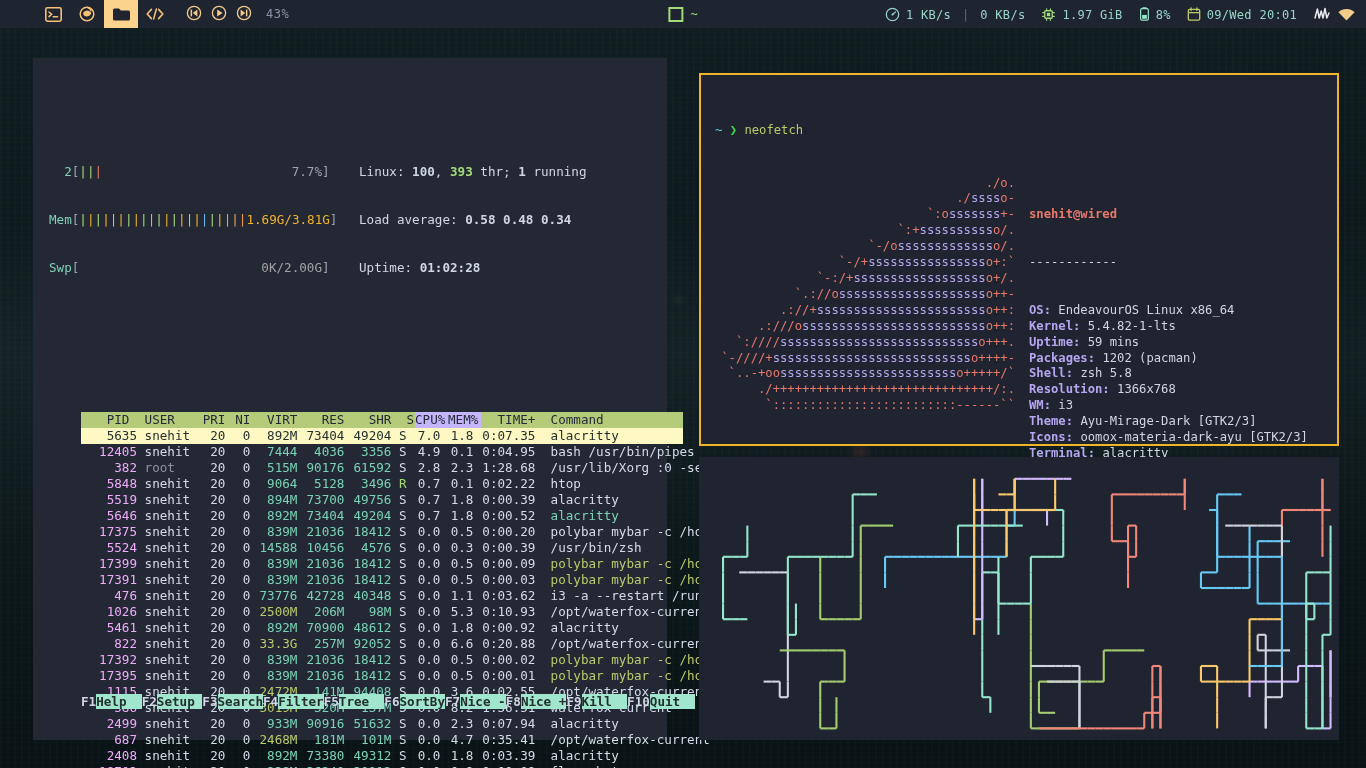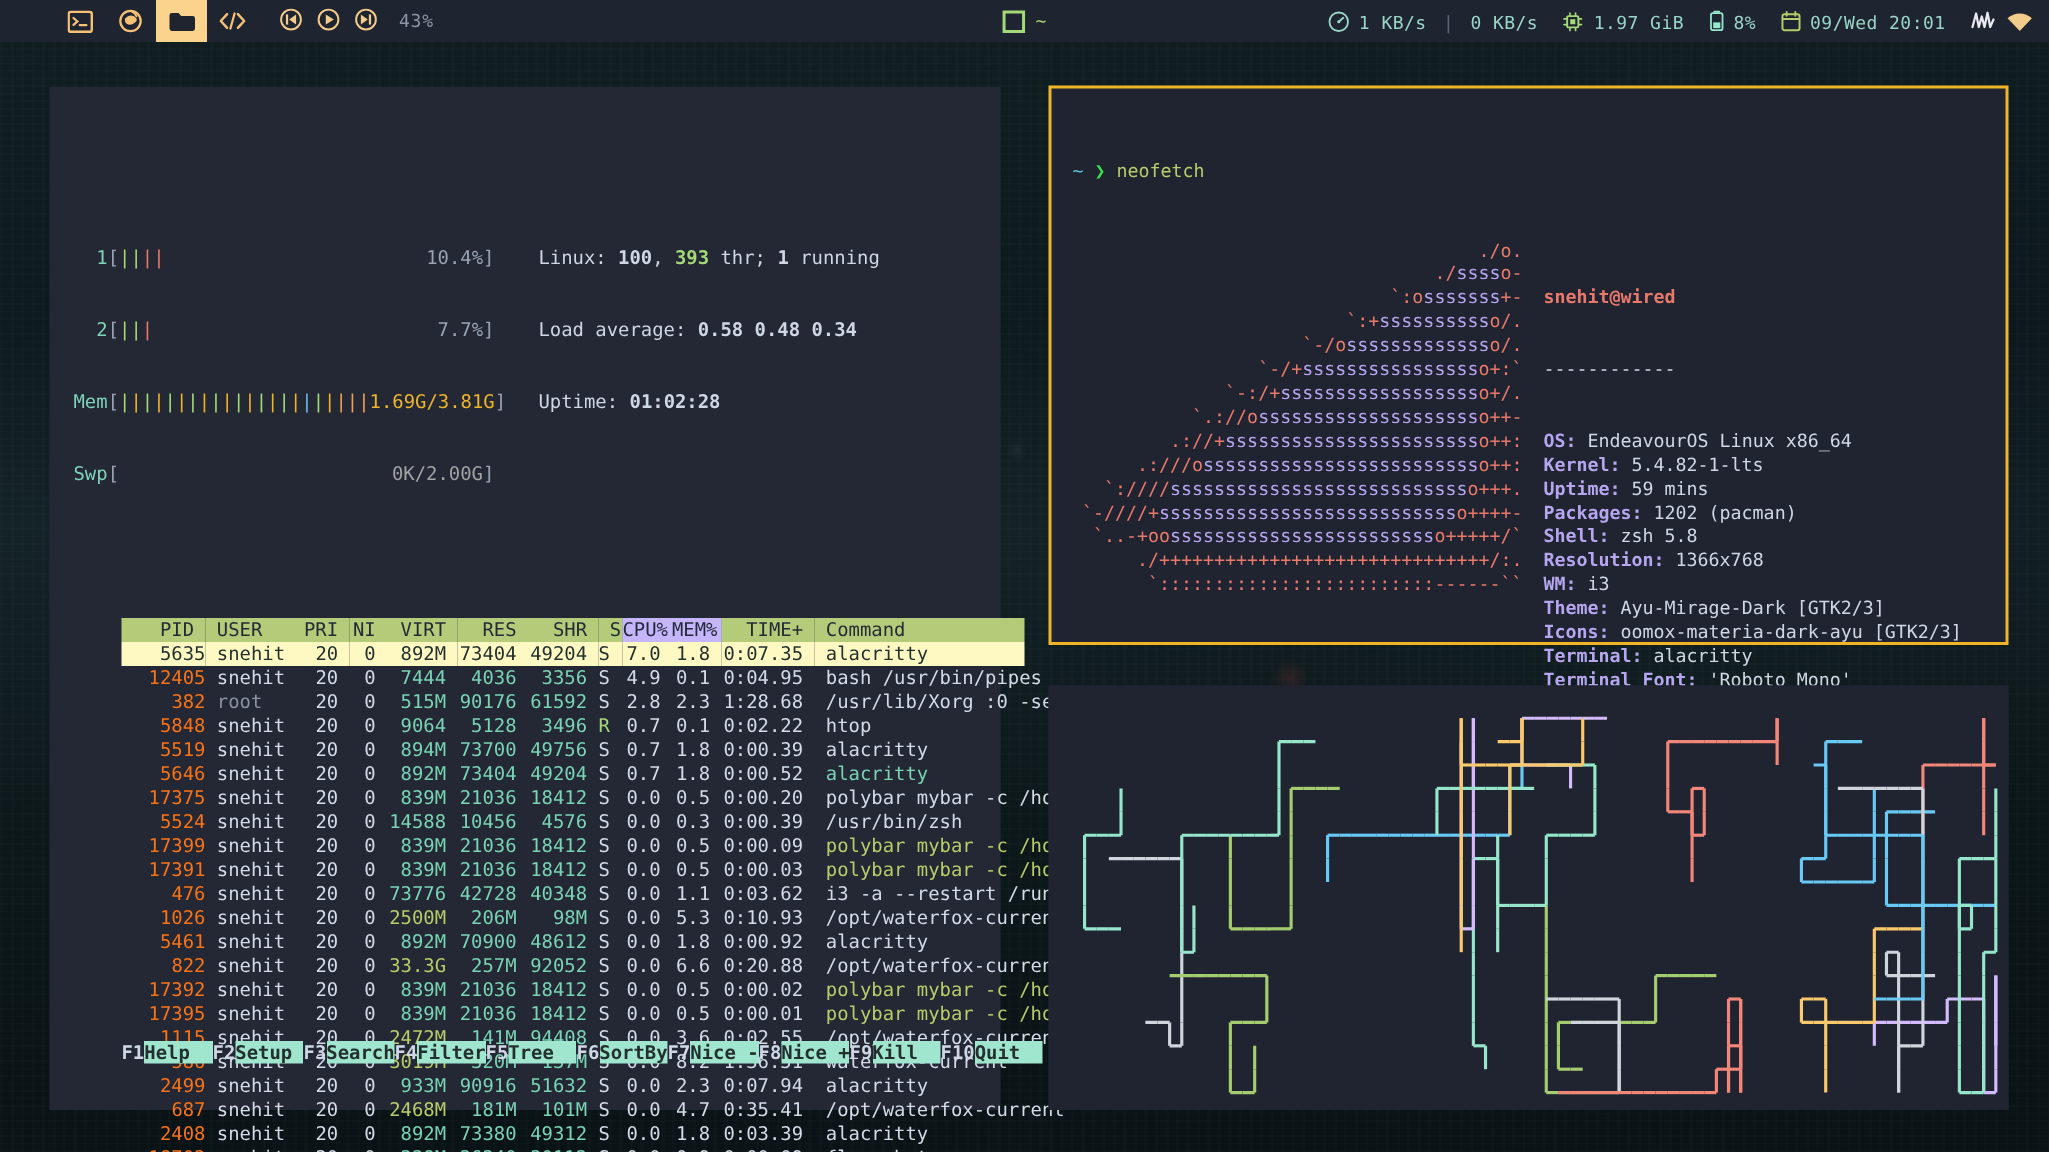--- a/index.html
+++ b/index.html
@@ -59,21 +59,21 @@
   .sep{color:#5d6679;margin:0 5px;}
 
   
   .win{position:absolute;box-sizing:border-box;background:#1f2430;z-index:20;}
   #htop{
     left:33px;top:58px;width:634px;height:682px;
     padding:26px 0 0 0;
     background:#232834;
   }
   #term-neofetch{
-    left:699px;top:57px;width:640px;height:373px;
+    left:699px;top:73px;width:640px;height:373px;
     border:2px solid #f0b429;background:#1f2430;
   }
   #term-pipes{
     left:699px;top:457px;width:640px;height:283px;
     border:2px solid #1f2430;background:#1f2430;
   }
 
   
   .htop-inner{
     font-family:"DejaVu Sans Mono","Liberation Mono",monospace;
@@ -103,21 +103,21 @@
     font-family:"DejaVu Sans Mono","Liberation Mono",monospace;
     font-size:12.6px;line-height:16px;padding:0;white-space:pre;font-weight:normal;
   }
   tr.colhdr{background:#b4cc7a;color:#252a36;}
   tr.colhdr td{color:#252a36;}
   tr.colhdr td.hi{background:#c4b5fd;}
   tr.sel{background:#fef9c3;}
   tr.sel td{color:#23302e;}
   td.r{text-align:right;}
   td.l{text-align:left;}
-  .c-pid{color:#f97316;}
+  .c-pid{color:#f0abfc;}
   .c-user{color:#d4dbe8;}
   .c-user-root{color:#8b93a4;}
   .c-num{color:#79d3b4;}
   .c-numdim{color:#d4dbe8;}
   .c-virt-y{color:#b8cc6a;}
   .c-stat-s{color:#d4dbe8;}
   .c-stat-r{color:#a3d977;}
   .c-time{color:#d4dbe8;}
   .c-cmd{color:#d4dbe8;}
   .c-cmd-g{color:#b8cc6a;}
@@ -282,21 +282,20 @@
       </span>
     </span>
   </div>
 </div>
 
 <div class="win" id="htop">
   <div class="htop-inner">
 
     <div class="htop-meters">
       <div class="meters-left">
-        <div class="mrow"><span id="m-cpu1"><span class="lbl-cpu">  1</span><span class="brk">[</span><span class="bar-g">|</span><span class="bar-g">|</span><span class="bar-r">|</span><span class="bar-r">|</span>                       <span class="pct-right">10.4%</span><span class="brk">]</span></span></div>
         <div class="mrow"><span id="m-cpu2"><span class="lbl-cpu">  2</span><span class="brk">[</span><span class="bar-g">|</span><span class="bar-g">|</span><span class="bar-r">|</span>                         <span class="pct-right">7.7%</span><span class="brk">]</span></span></div>
         <div class="mrow"><span id="m-mem"><span class="lbl-cpu">Mem</span><span class="brk">[</span><span class="bar-g">|</span><span class="bar-y">|</span><span class="bar-g">|</span><span class="bar-y">|</span><span class="bar-g">|</span><span class="bar-y">|</span><span class="bar-g">|</span><span class="bar-y">|</span><span class="bar-g">|</span><span class="bar-y">|</span><span class="bar-g">|</span><span class="bar-y">|</span><span class="bar-g">|</span><span class="bar-y">|</span><span class="bar-g">|</span><span class="bar-y">|</span><span class="bar-b">|</span><span class="bar-g">|</span><span class="bar-y">|</span><span class="bar-o">|</span><span class="bar-o">|</span><span class="bar-o">|</span><span class="val-mem">1.69G/3.81G</span><span class="brk">]</span></span></div>
         <div class="mrow"><span id="m-swp"><span class="lbl-cpu">Swp</span><span class="brk">[</span>                        <span class="val-dim">0K/2.00G</span><span class="brk">]</span></span></div>
       </div>
       <div class="meters-right">
         <div class="mrow"><span id="s-tasks"><span class="hdr-key">Linux: </span><span class="hdr-num2">100</span><span class="hdr-key">, </span><span class="hdr-num">393</span><span class="hdr-key"> thr; </span><span class="hdr-num2">1</span><span class="hdr-key"> running</span></span></div>
         <div class="mrow"><span id="s-load"><span class="hdr-key">Load average: </span><span class="hdr-num2">0.58 0.48 0.34</span></span></div>
         <div class="mrow"><span id="s-uptime"><span class="hdr-key">Uptime: </span><span class="hdr-num2">01:02:28</span></span></div>
         <div class="mrow">&nbsp;</div>
       </div>

